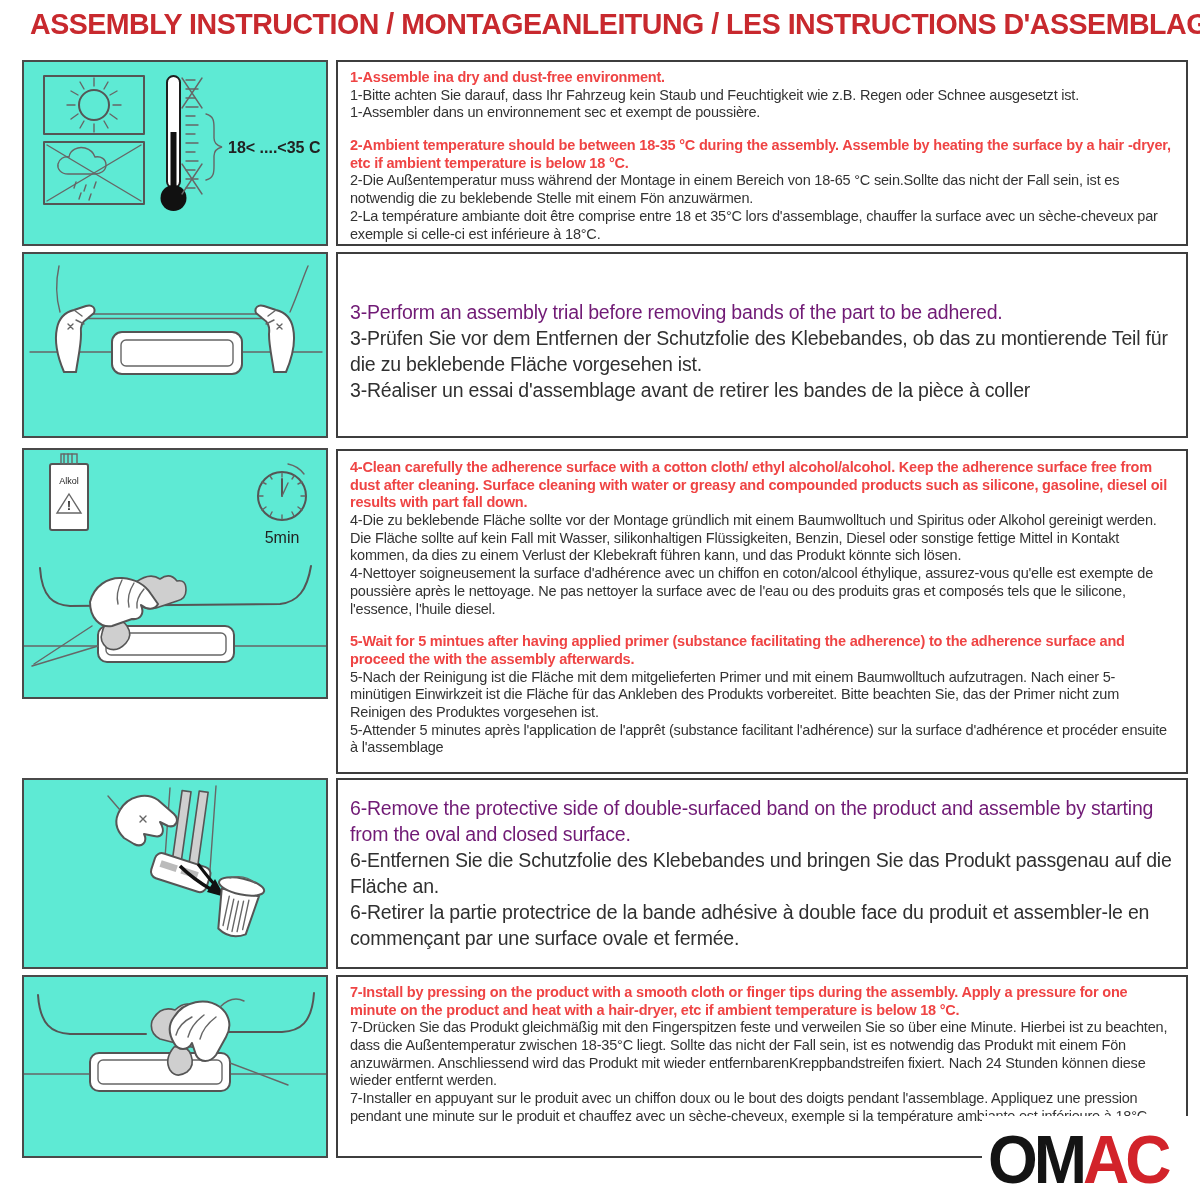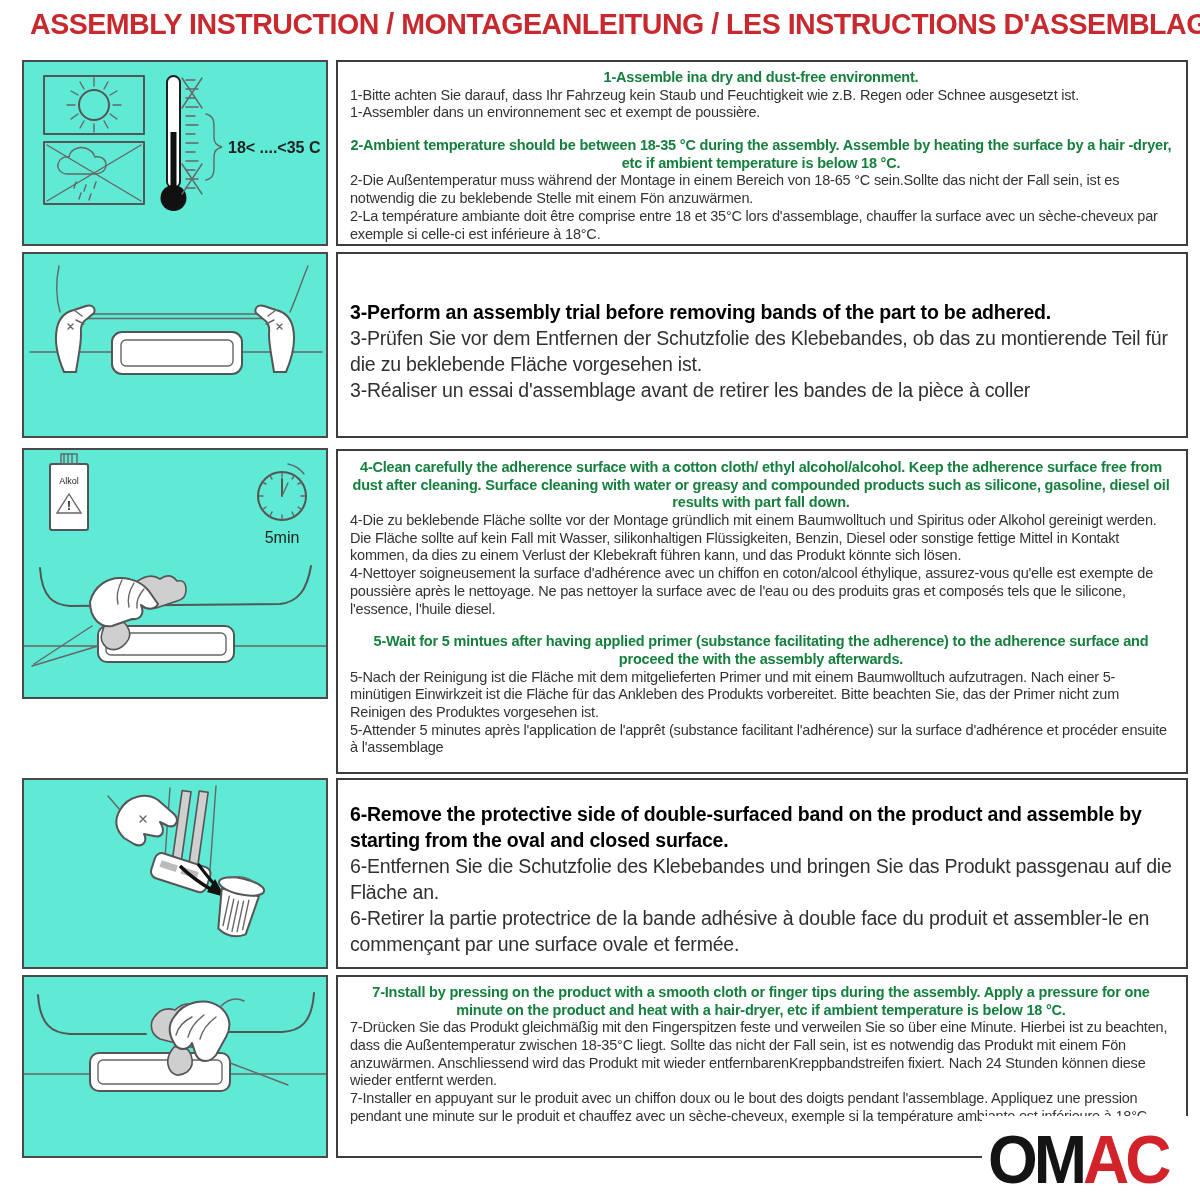--- a/index.html
+++ b/index.html
@@ -16,29 +16,29 @@
     position:absolute;left:22px;width:306px;background:#5eead4;
     border:2px solid #4a4a4a;box-sizing:border-box;overflow:hidden;
   }
   .txtbox{
     position:absolute;left:336px;width:852px;background:#fff;
     border:2px solid #3d3d3d;box-sizing:border-box;overflow:hidden;
     padding:7px 14px 4px 12px;
   }
   .txtbox p{margin:0;letter-spacing:-0.2px;}
   .small p{font-size:14.5px;line-height:1.22;color:#333;}
-  .small p.b{font-weight:bold;color:#15803d;text-align:center;}
+  .small p.b{font-weight:bold;color:#ef4444;}
   .large p{font-size:19.5px;line-height:1.33;color:#303030;}
-  .large p.b{font-weight:bold;color:#000000;}
+  .large p.b{font-weight:normal;color:#701a75;}
   .gap{margin-top:15px !important;}
   
   #img1{top:60px;height:186px;} #txt1{top:60px;height:186px;}
   #img2{top:252px;height:186px;} #txt2{top:252px;height:186px;padding-top:46px;}
   #img3{top:448px;height:251px;} #txt3{top:449px;height:325px;padding-top:8px;}
-  #img4{top:778px;height:191px;} #txt4{top:778px;height:191px;padding-top:22px;}
+  #img4{top:778px;height:191px;} #txt4{top:778px;height:191px;padding-top:16px;}
   #img5{top:975px;height:183px;} #txt5{top:975px;height:183px;}
   svg{display:block;}
   .ln{stroke:#555;stroke-width:2;fill:none;stroke-linecap:round;stroke-linejoin:round;}
   .thin{stroke:#666;stroke-width:1.4;fill:none;stroke-linecap:round;}
   .dark{stroke:#1e1e1e;}
   .fillw{fill:#ffffff;}
   .grayf{fill:#cfcfcf;stroke:#555;stroke-width:1.6;stroke-linejoin:round;}
   .blackf{fill:#111;stroke:none;}
   .svgtxt{font-family:"Liberation Sans",sans-serif;fill:#222;}
   .logo{

